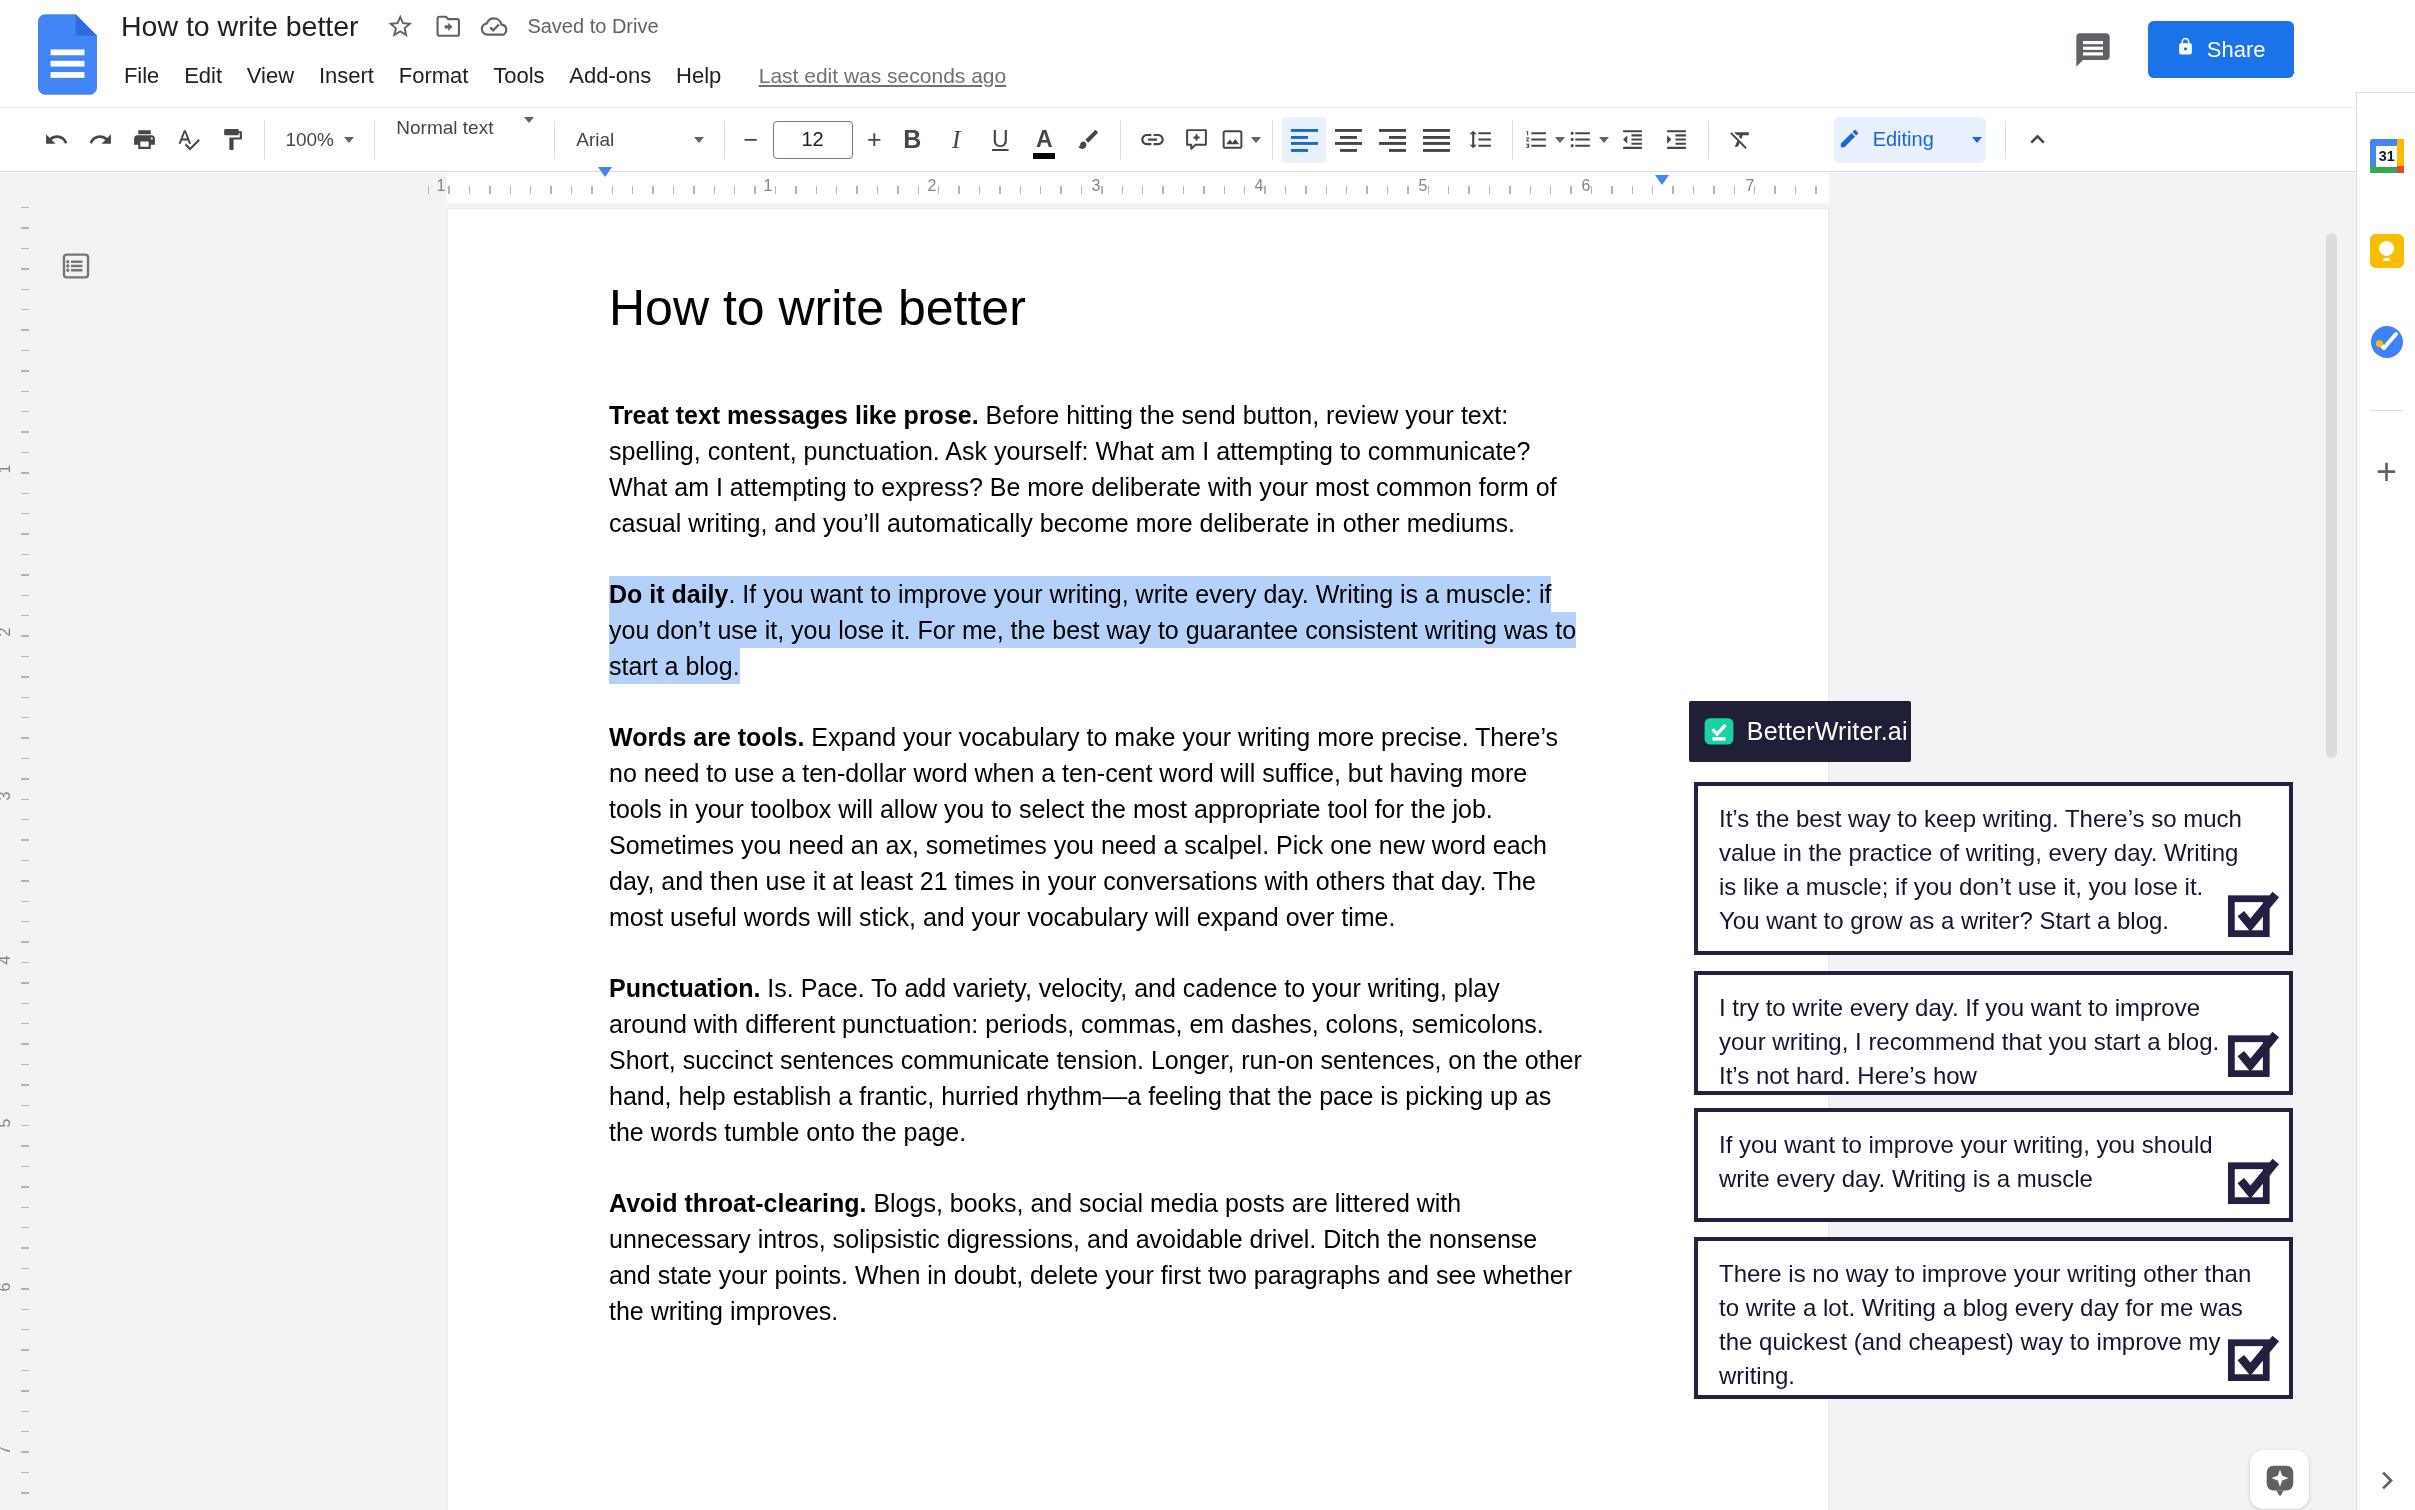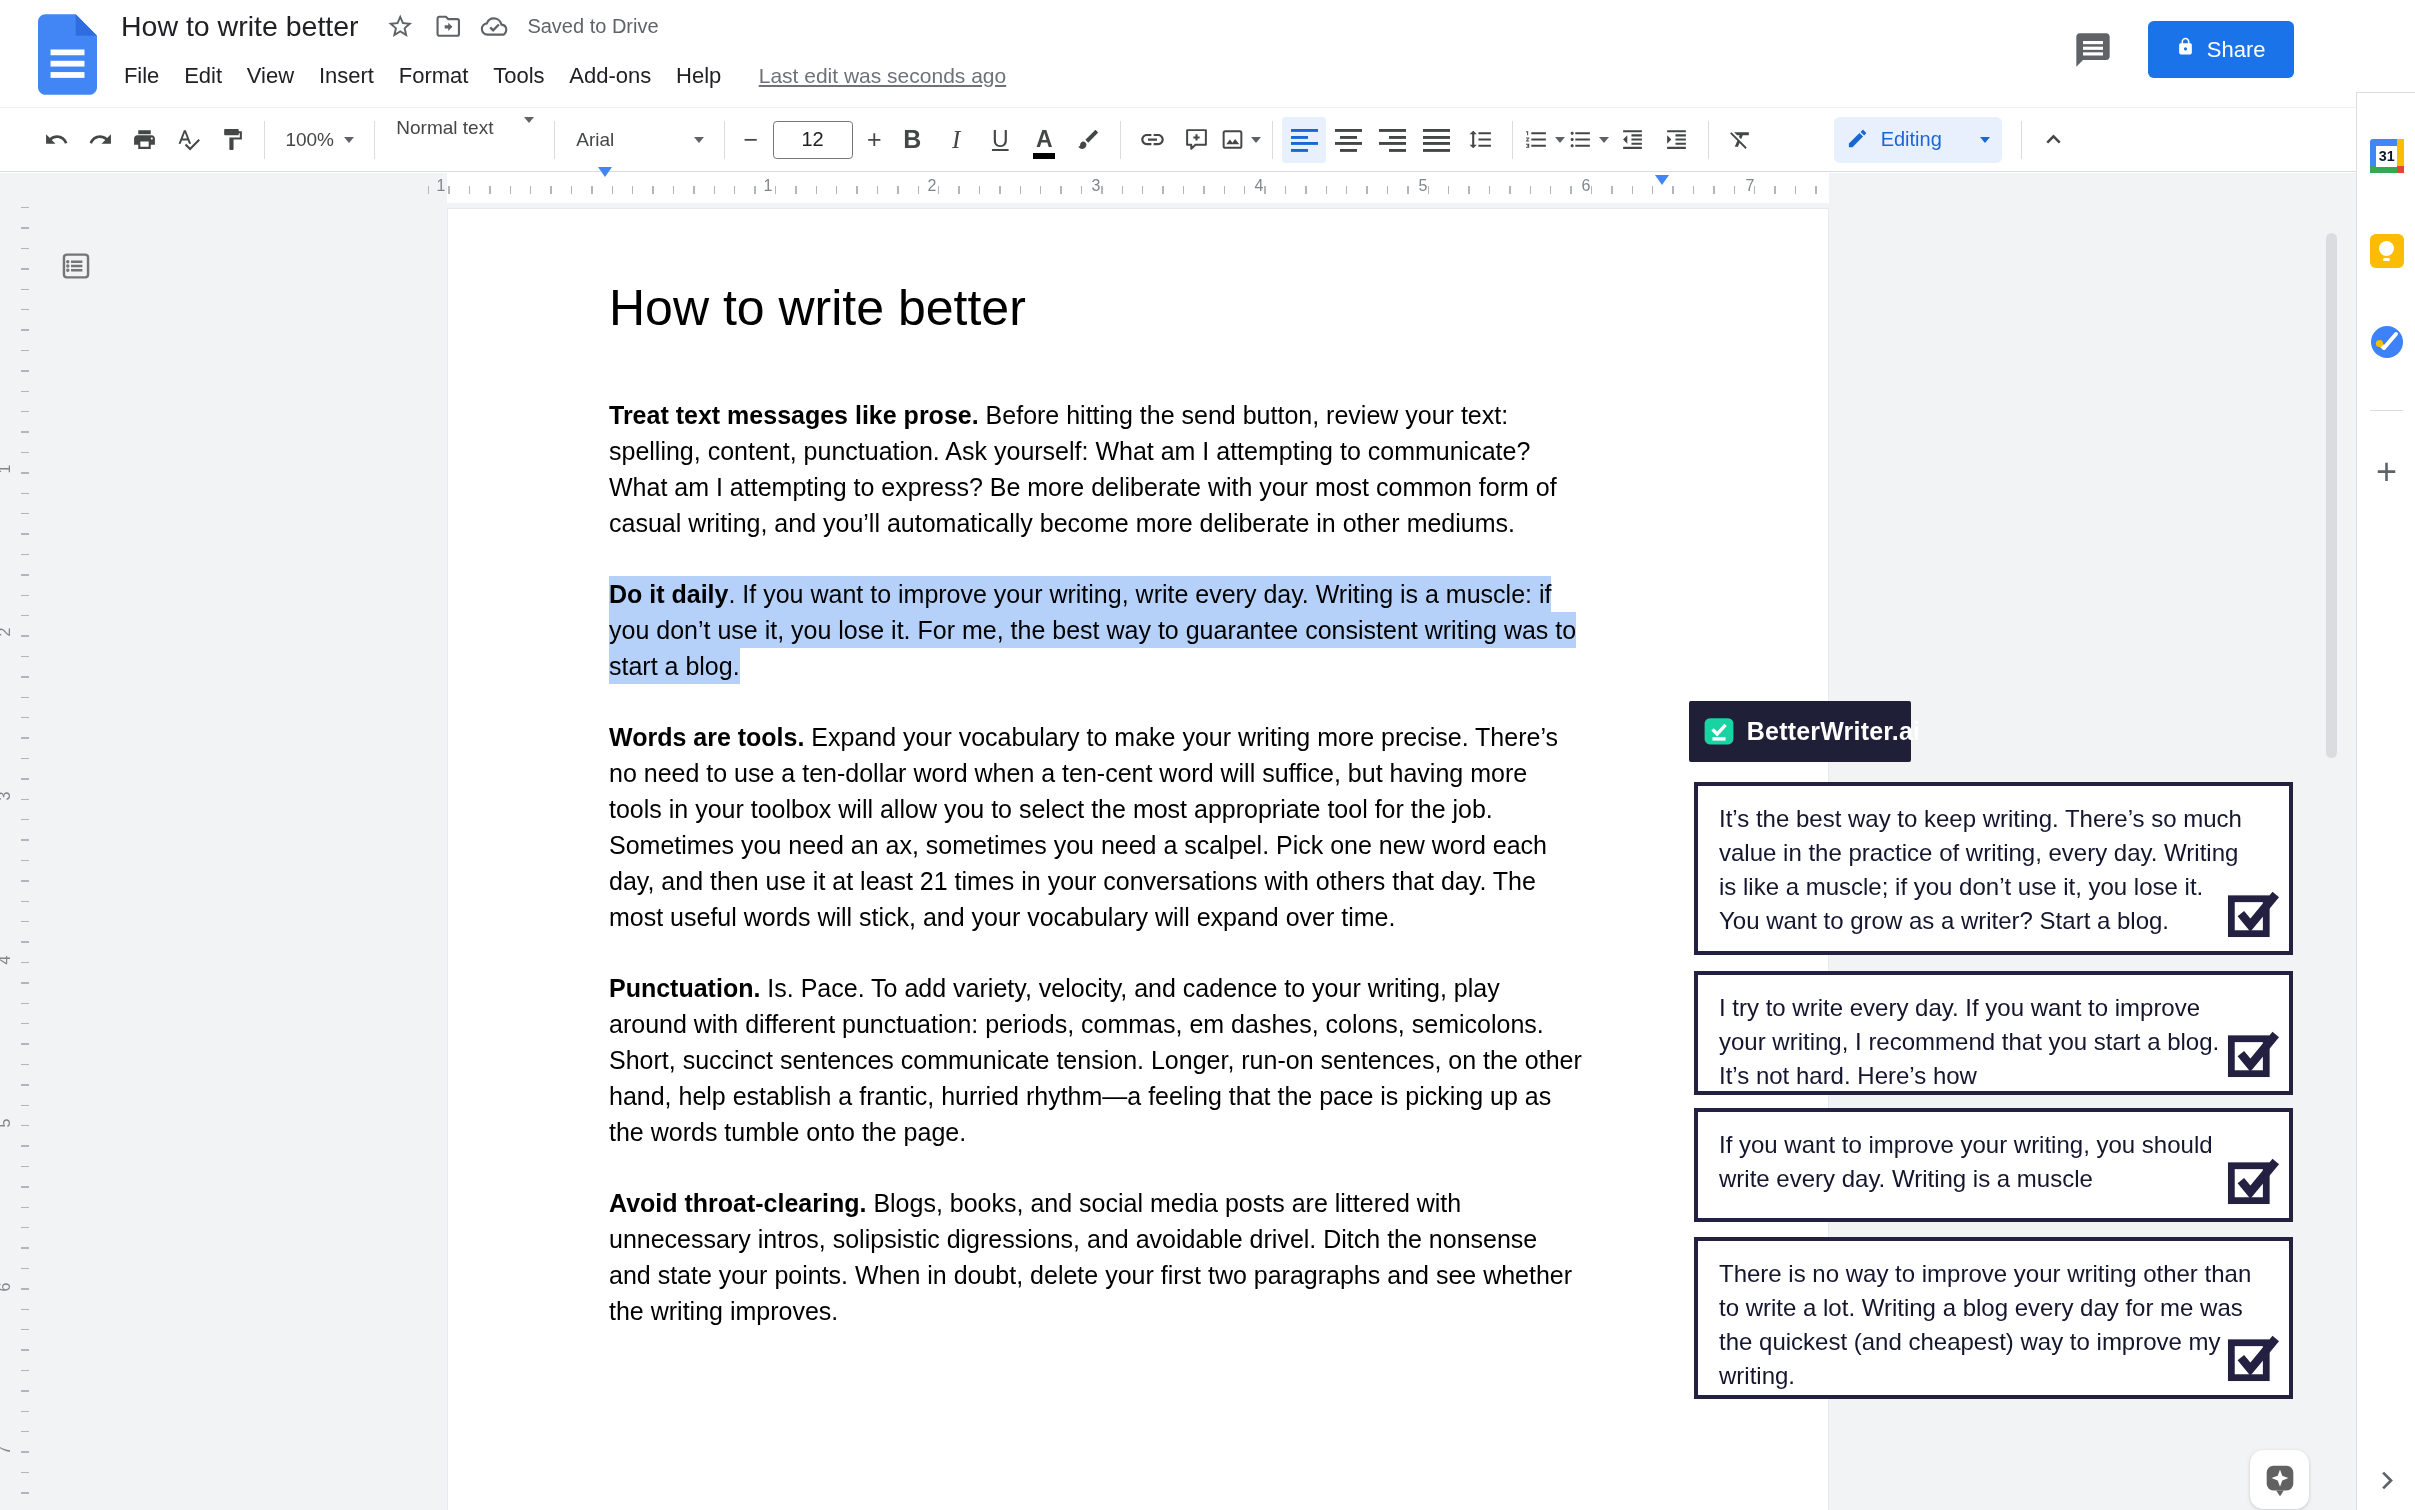--- a/index.html
+++ b/index.html
@@ -48,21 +48,21 @@
   .txtcolor { position:relative; font-size:23px; font-weight:600; line-height:21px; }
   .txtcolor::after { content:""; position:absolute; left:-2.9px; right:-2.9px; bottom:-8.6px; height:5.7px; background:#000; }
   .bars { width:27px; height:25px; background-repeat:no-repeat;
     background-image:linear-gradient(#444746,#444746),linear-gradient(#444746,#444746),
       linear-gradient(#444746,#444746),linear-gradient(#444746,#444746); }
   .bars.left   { background-size:27px 2.9px,17px 2.9px,27px 2.9px,17px 2.9px; background-position:0 1.9px,0 8.6px,0 15px,0 22px; }
   .bars.center { background-size:27px 2.9px,17px 2.9px,27px 2.9px,17px 2.9px; background-position:center 1.9px,center 8.6px,center 15px,center 22px; }
   .bars.right  { background-size:27px 2.9px,17px 2.9px,27px 2.9px,17px 2.9px; background-position:right 1.9px,right 8.6px,right 15px,right 22px; }
   .bars.just   { background-size:27px 2.9px,27px 2.9px,27px 2.9px,27px 2.9px; background-position:0 1.9px,0 8.6px,0 15px,0 22px; }
   .mode-pill { display:flex; align-items:center; background:#e8f0fe; border-radius:5.7px; height:46px;
-    padding:0 12px; margin-left:72px; flex:none; }
+    padding:0 4px; margin-left:72px; flex:none; }
   .mode-label { font-size:20px; color:#1967d2; font-weight:500; margin-left:11.4px; }
   .mode-pill .caret { border-top-color:#1967d2; margin-left:38px; }
 
   
   .rulerh { position:absolute; top:173px; left:0; width:2356px; height:29.5px; background:#f1f3f4; }
   .rulerh .page-strip { position:absolute; left:447px; width:1382px; top:0; bottom:0; background:#fff; }
   .rulerh .ticks { position:absolute; left:428px; width:1404px; top:13.3px; height:7.6px;
     background:repeating-linear-gradient(to right,#b2b6bb 0 1.4px,transparent 1.4px 20.4px); }
   .rulerh .num { position:absolute; top:3.8px; transform:translateX(-50%); font-size:16px; color:#80868b; }
   .ind { position:absolute; }
@@ -86,21 +86,21 @@
   .para { font-size:25px; line-height:36px; color:#000; white-space:pre-line; margin-bottom:35px; }
   .para .lead { font-weight:700; }
   .hl { background:#b5d1fa; padding:3.8px 0; }
 
   .doc-scrollbar { position:absolute; left:2326px; top:30px; width:11.4px; height:525px;
     background:#dadce0; border-radius:5.7px; }
 
   
   .bw-tag { position:absolute; left:1689px; top:498px; width:222px; height:61px; background:#201f38;
     display:flex; align-items:center; padding:0 13.3px; border-radius:1.9px; }
-  .bw-tag-label { color:#fff; font-weight:700; font-size:25px; margin-left:10.5px; letter-spacing:0.2px; }
+  .bw-tag-label { color:#fff; font-weight:400; font-size:25px; margin-left:10.5px; letter-spacing:0.2px; }
   .bw-box { position:absolute; left:1694px; width:599px; background:#fff; border:4.8px solid #232042;
     padding:16px 21px; }
   .bw-text { font-size:24px; line-height:34px; color:#15152e; white-space:pre-line; }
   .bw-cbx { position:absolute; right:9.5px; bottom:7.6px; }
 
   .explore-btn { position:absolute; left:2250px; top:1247px; width:59px; height:59px; background:#fff;
     border-radius:13.3px; box-shadow:0 1px 3.8px rgba(0,0,0,.18); display:flex; align-items:center; justify-content:center; }
 
   
   .rail { position:absolute; top:92px; right:0; width:60px; bottom:0; background:#fff;

